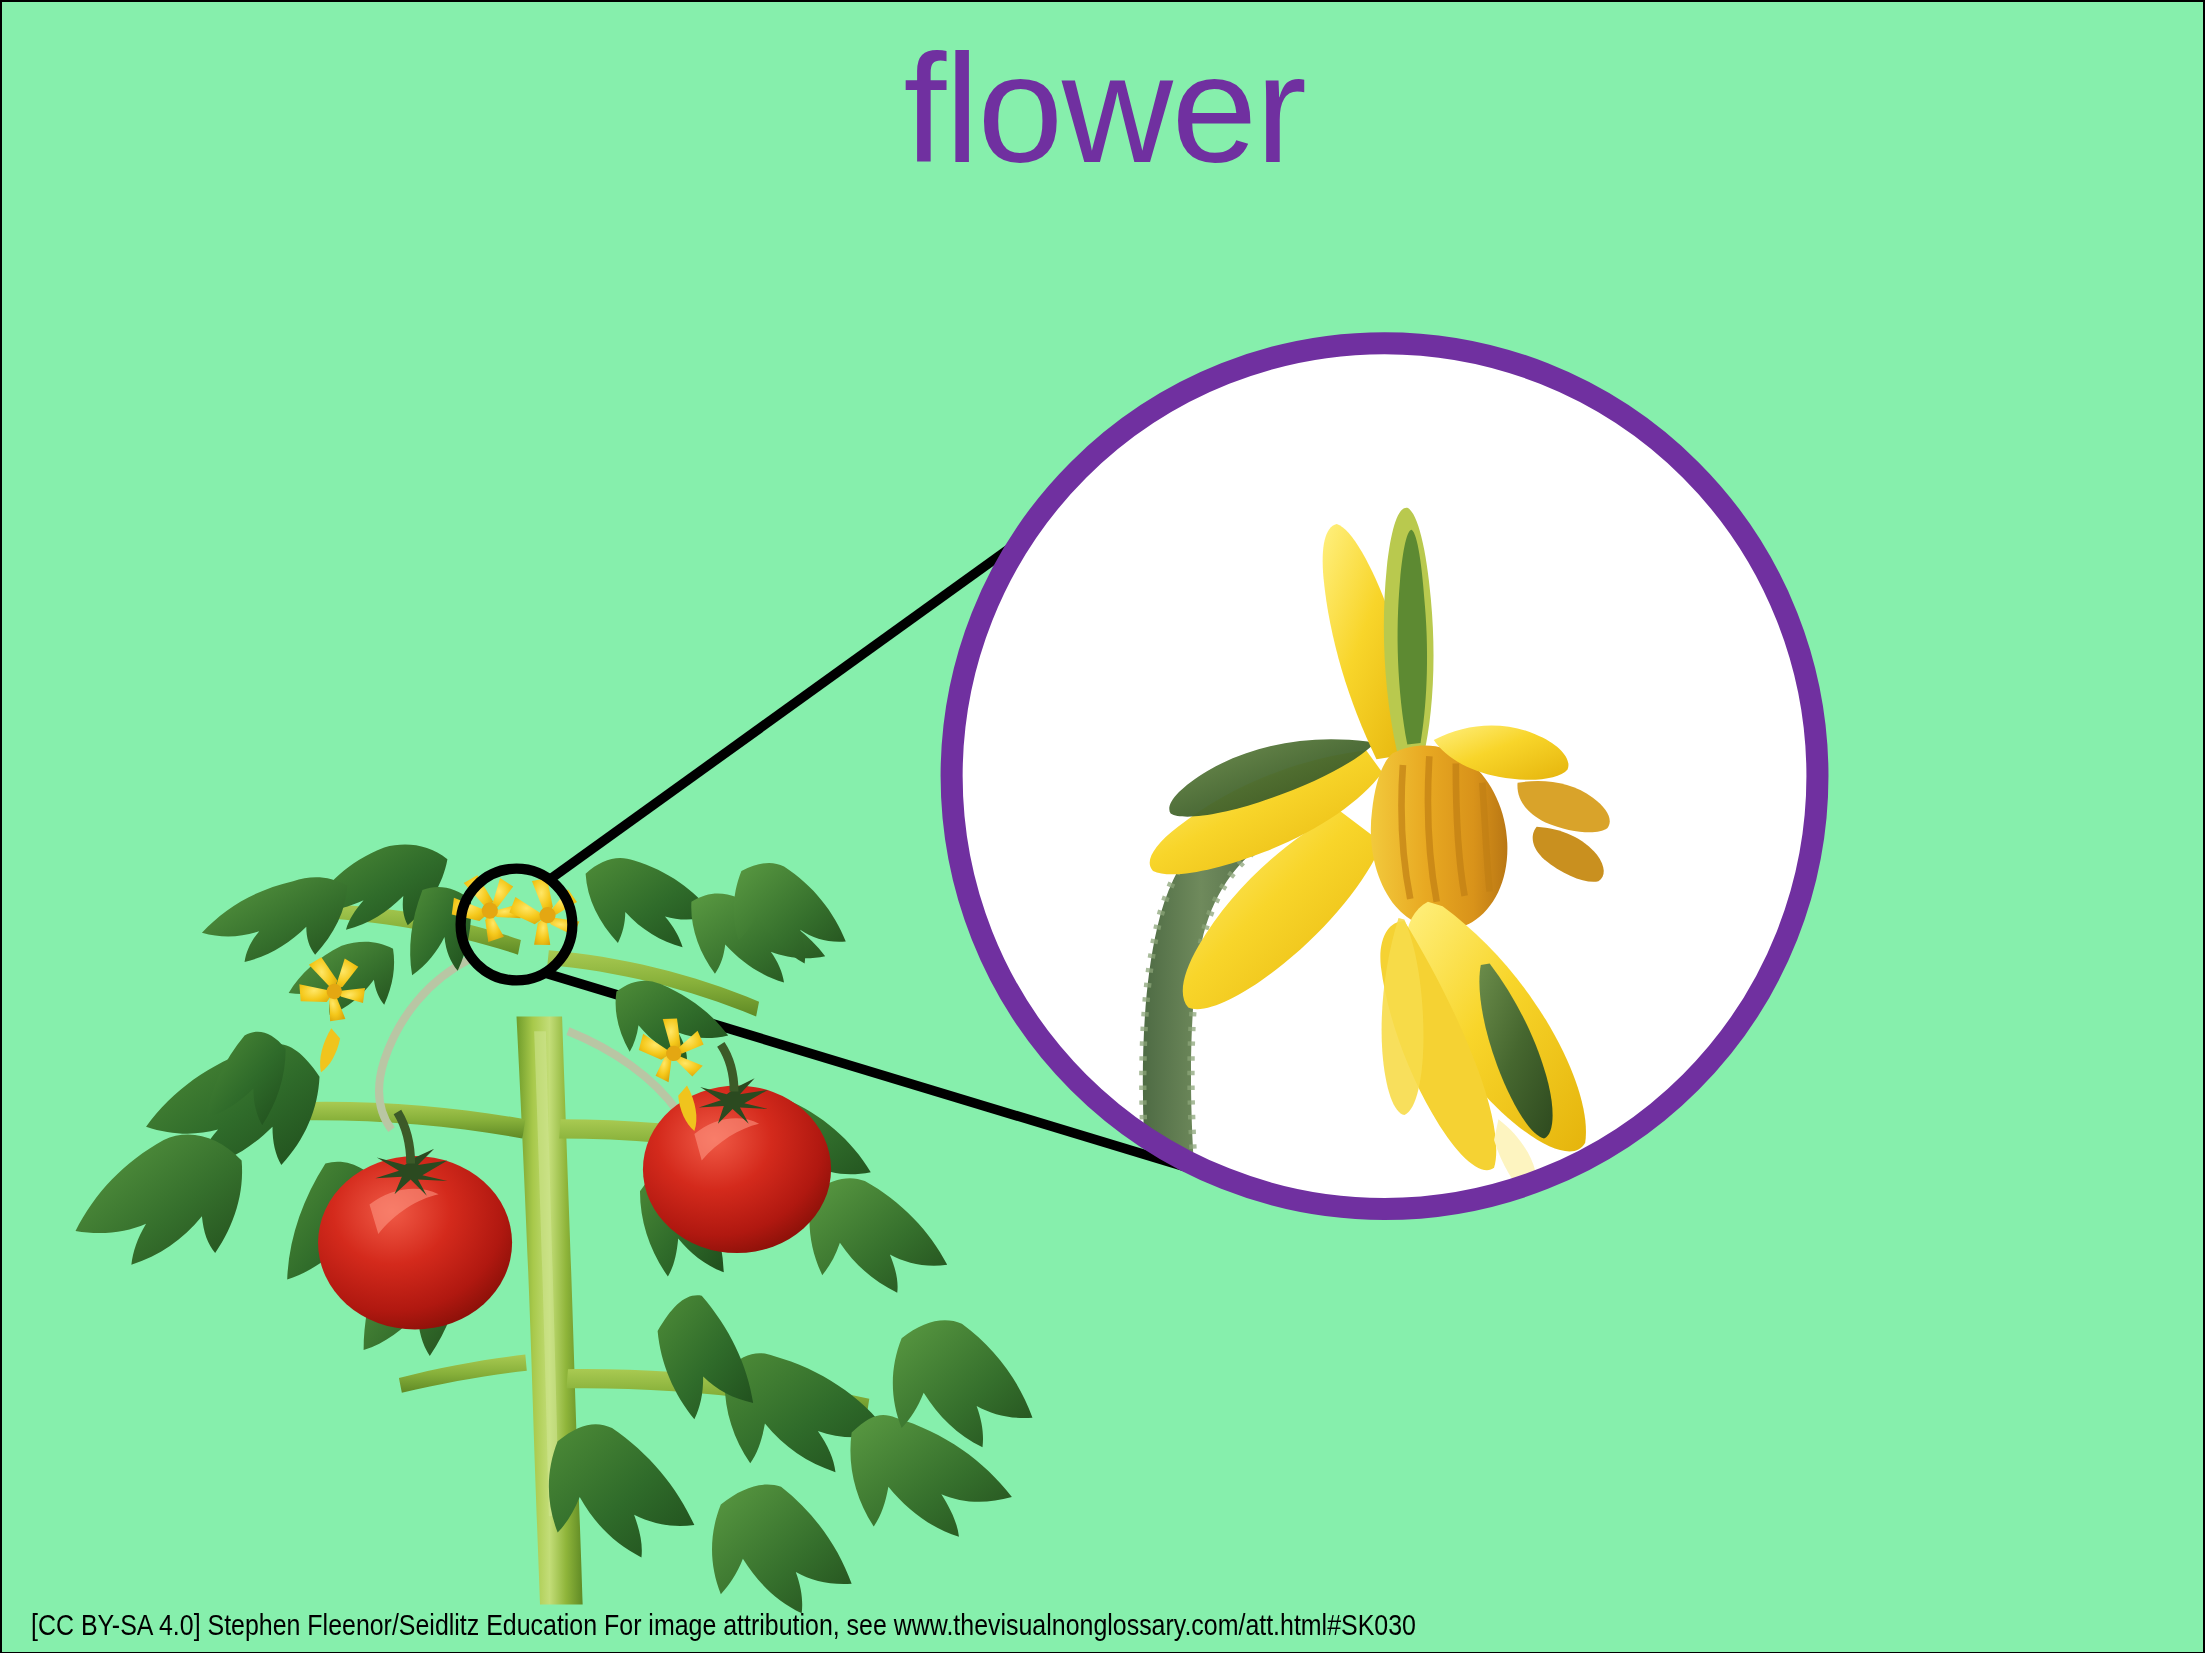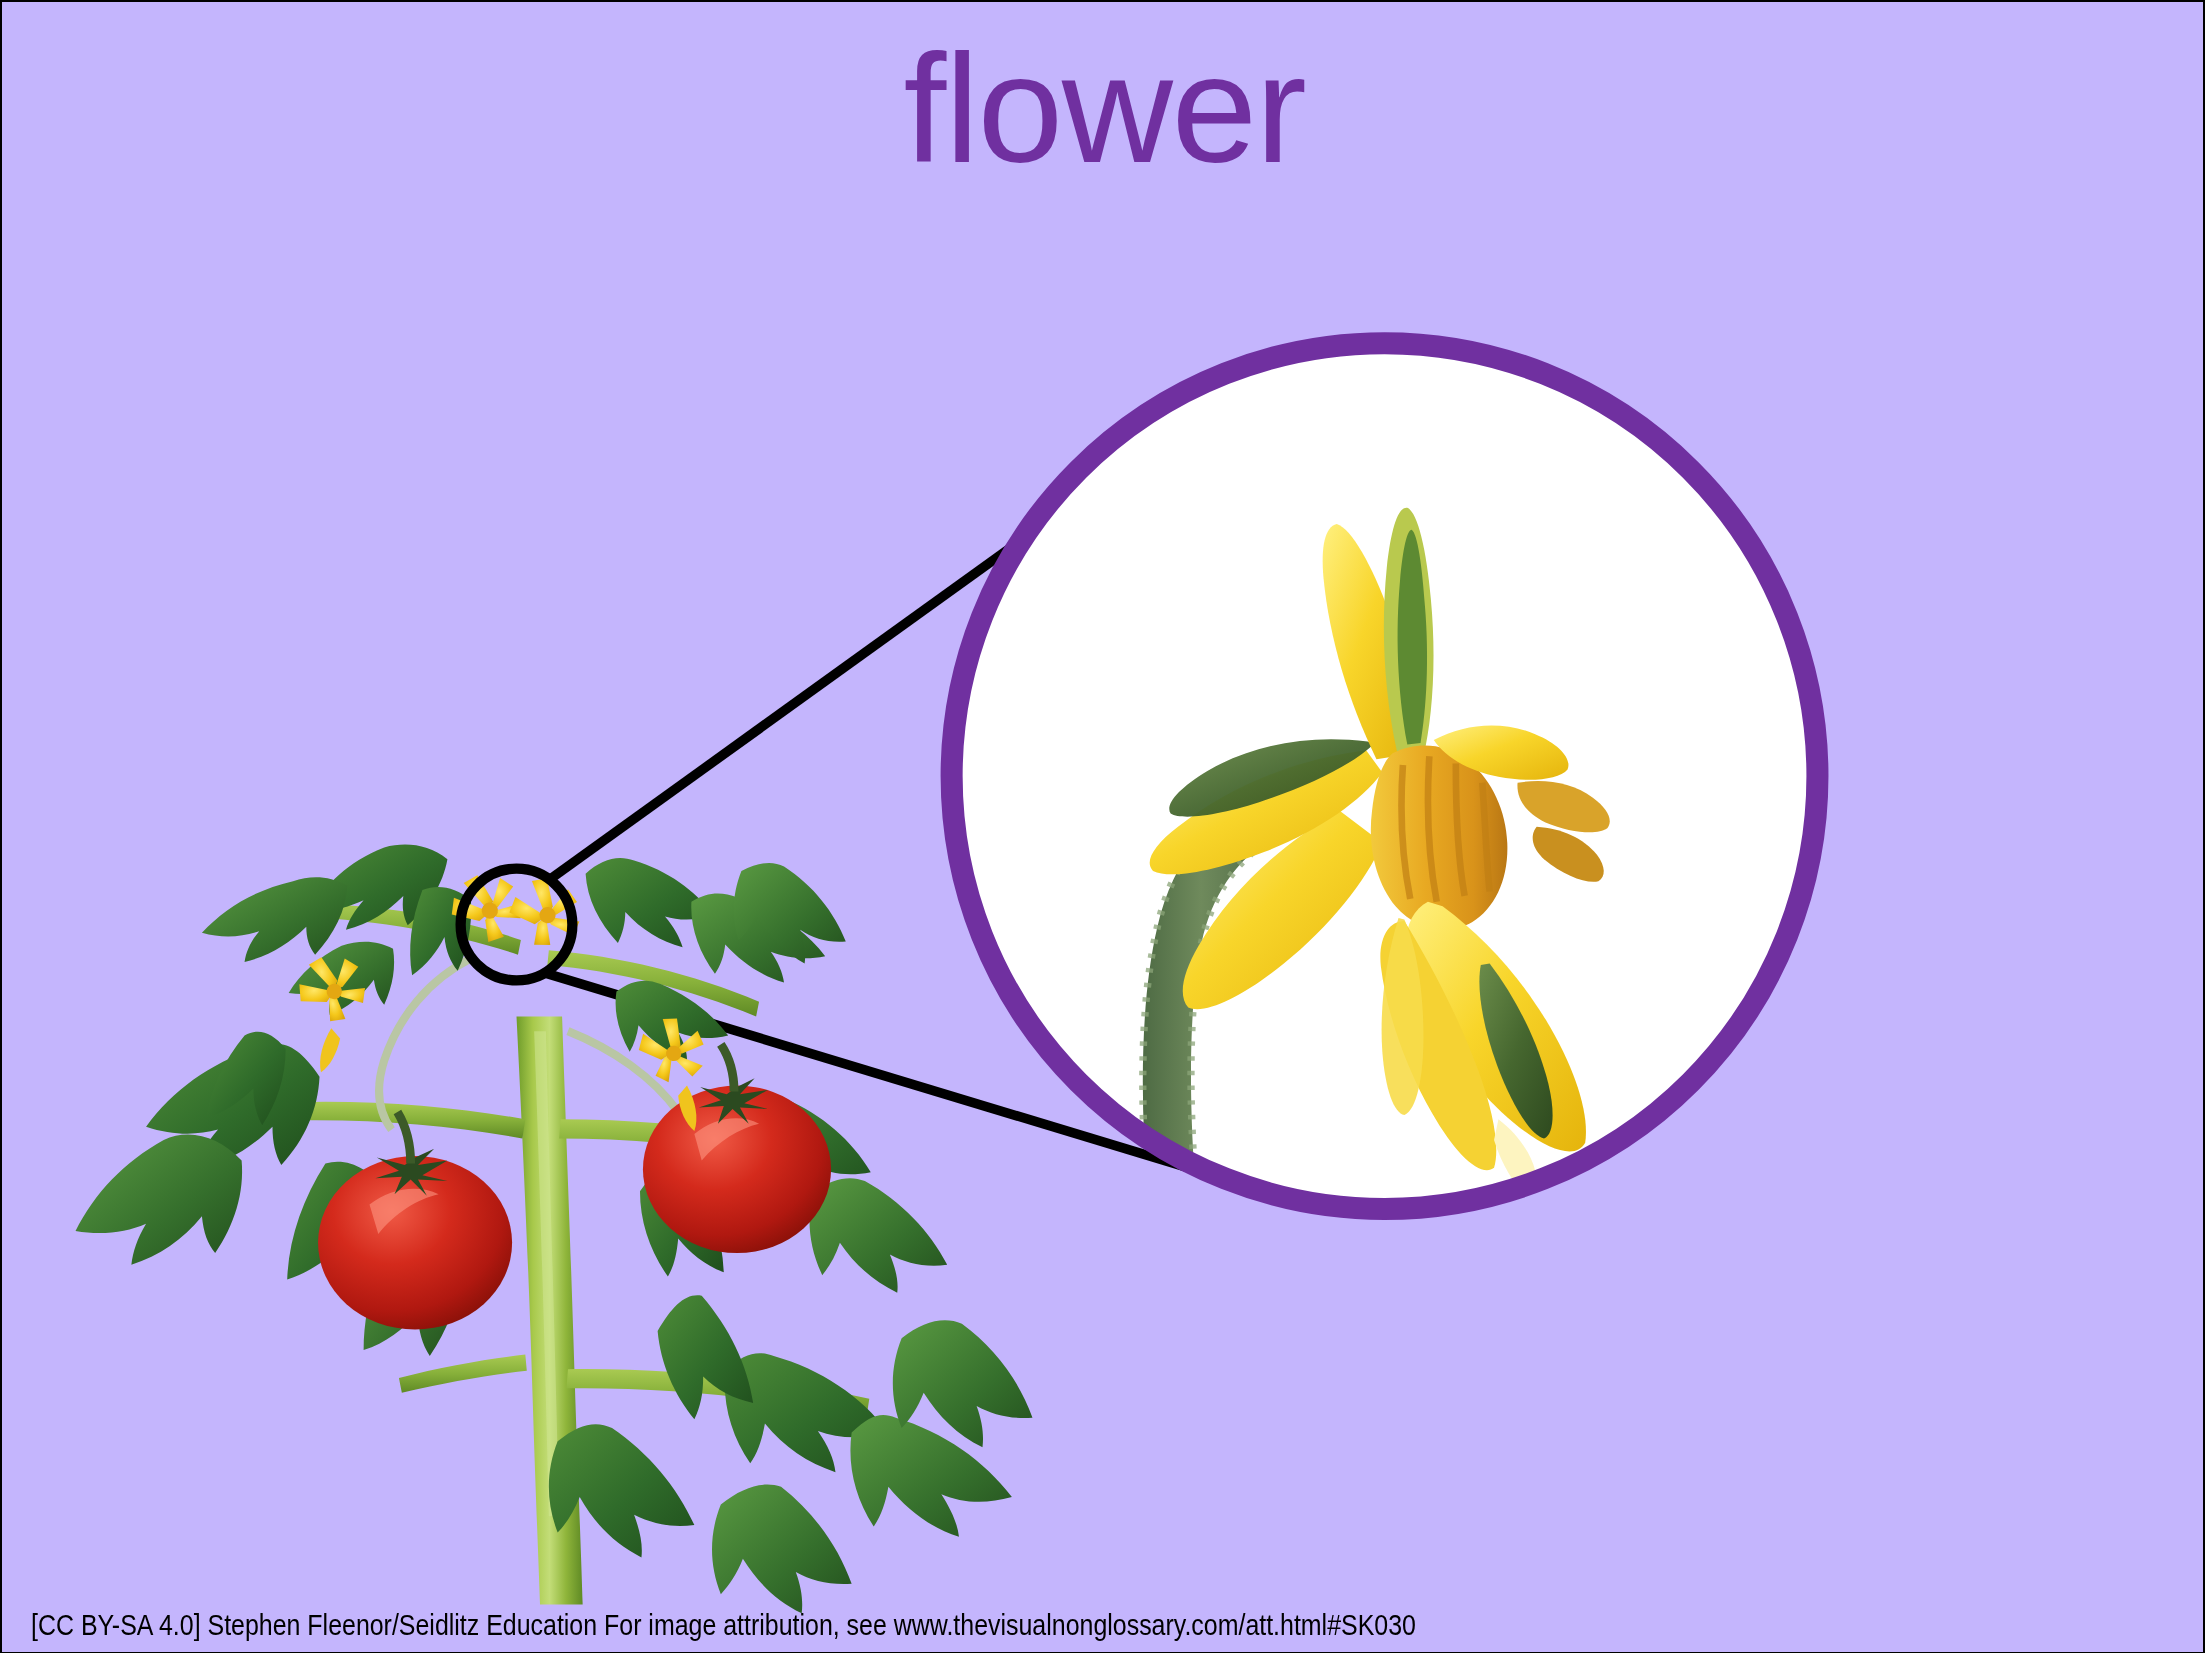--- a/index.html
+++ b/index.html
@@ -8,21 +8,21 @@
     padding: 0;
     background: #ffffff;
   }
   body {
     font-family: "Liberation Sans", sans-serif;
   }
   #slide {
     position: relative;
     width: 2205px;
     height: 1654px;
-    background: #c4b5fd;
+    background: #86efac;
     box-sizing: border-box;
     border: 2.2px solid #000000;
     overflow: hidden;
   }
   
   #title {
     position: absolute;
     left: 0;
     top: 26.5px;
     width: 2205px;

